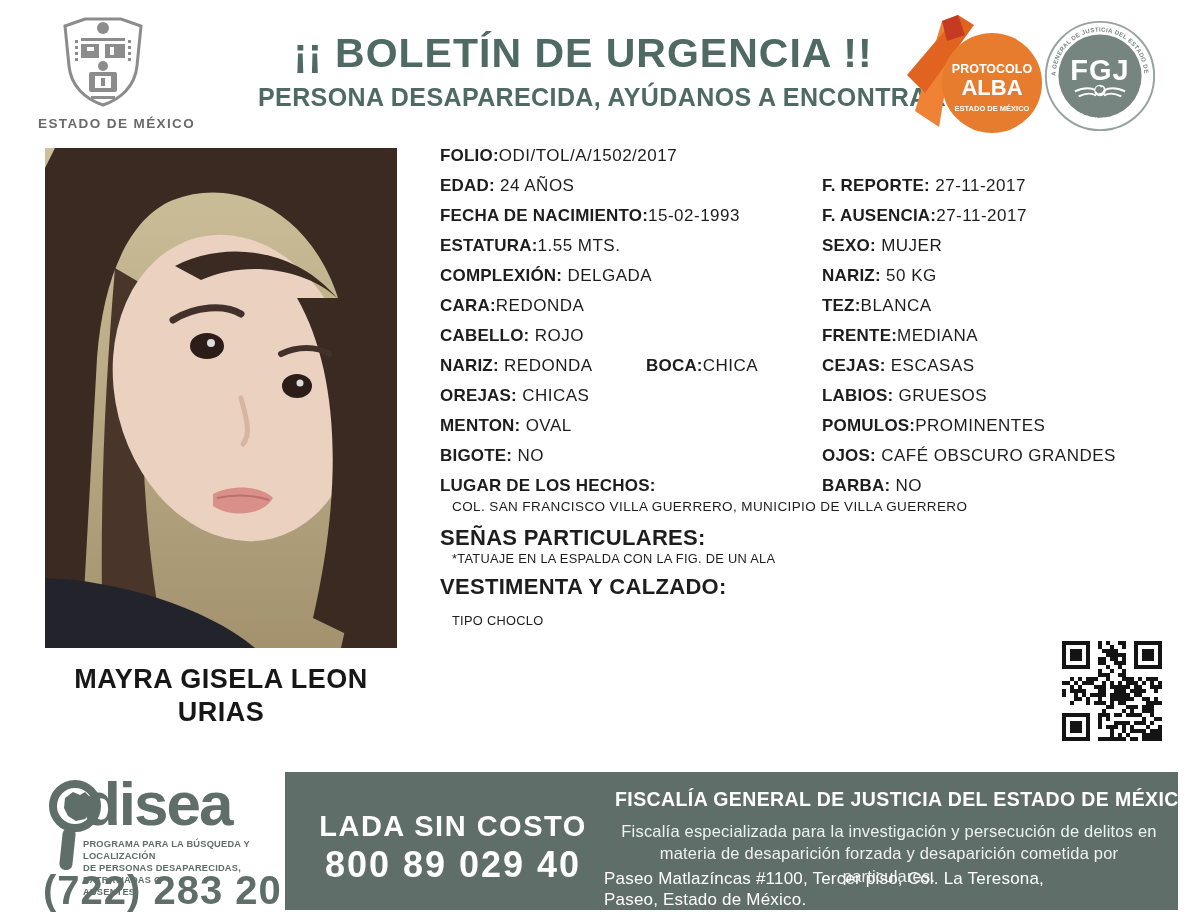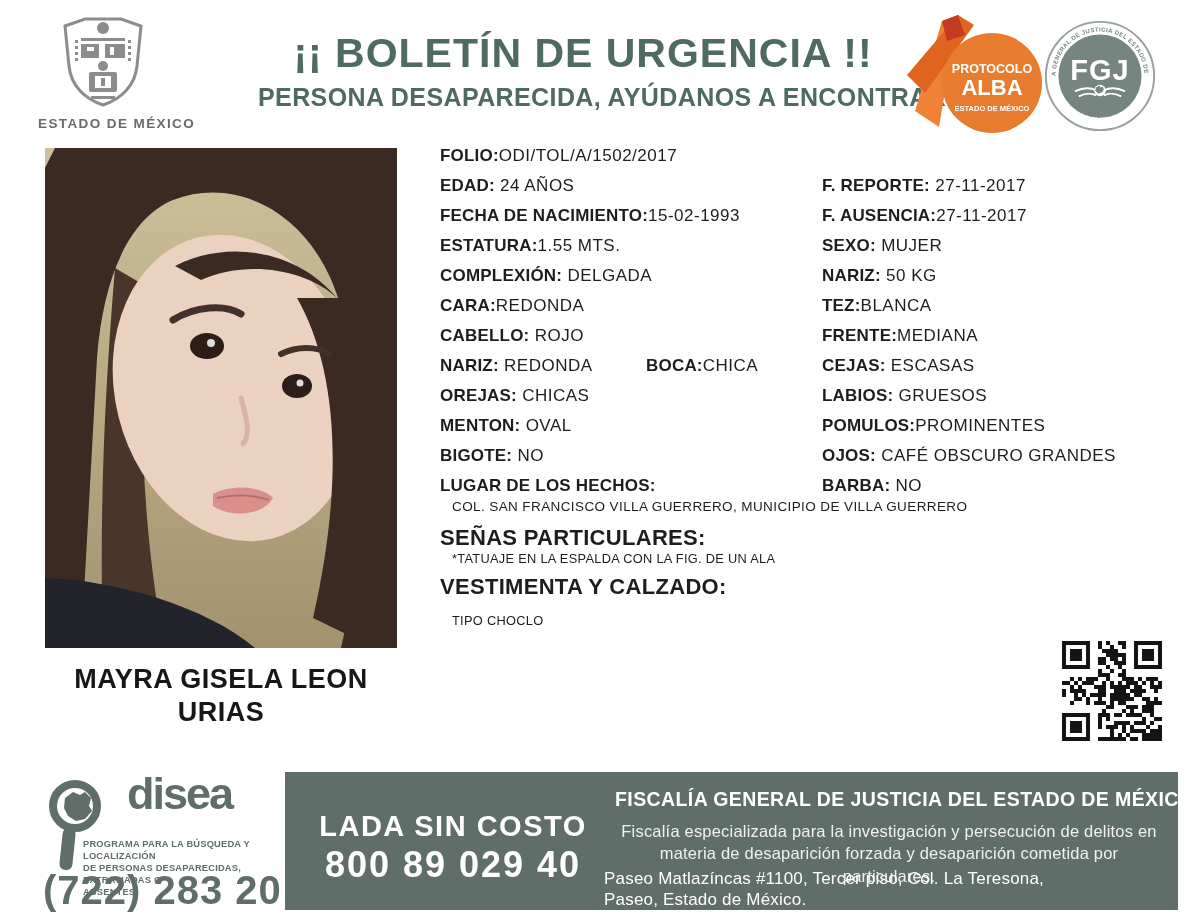--- a/index.html
+++ b/index.html
@@ -40,21 +40,21 @@
   .lada-number{position:absolute; left:10px; top:72px; width:316px; text-align:center;
     font-size:36px; font-weight:bold; letter-spacing:2px; white-space:nowrap;}
   .fisc-title{position:absolute; left:330px; top:16px; width:548px; text-align:center;
     font-size:19.5px; font-weight:bold; letter-spacing:.4px; white-space:nowrap;}
   .fisc-desc{position:absolute; left:330px; top:48px; width:548px; text-align:center;
     font-size:16.5px; line-height:1.35; color:#eef1f0; letter-spacing:.2px;}
   .fisc-address{position:absolute; right:14px; top:96px; width:560px; text-align:left;
     font-size:17px; font-weight:normal; line-height:1.25; letter-spacing:.2px;}
   .odisea{position:absolute; left:43px; top:780px; width:242px; color:#5f6e68;}
   .odisea-brandrow{position:relative; height:88px;}
-  .odisea-brand{position:absolute; left:40px; top:-12px; font-size:45px; font-weight:bold; letter-spacing:-2px;margin-left:44px;}
+  .odisea-brand{position:absolute; left:40px; top:-12px; font-size:62px; font-weight:bold; letter-spacing:-2px;}
   .odisea-program{position:absolute; left:40px; top:58px; width:205px; font-size:9.3px; font-weight:bold;
     line-height:1.3; letter-spacing:.2px;}
   .odisea-phone{position:absolute; left:0px; top:88px; width:250px; text-align:center;
     font-size:40px; font-weight:bold; letter-spacing:1px; white-space:nowrap;}
 </style>
 </head>
 <body>
 
 <div id="page">
 

